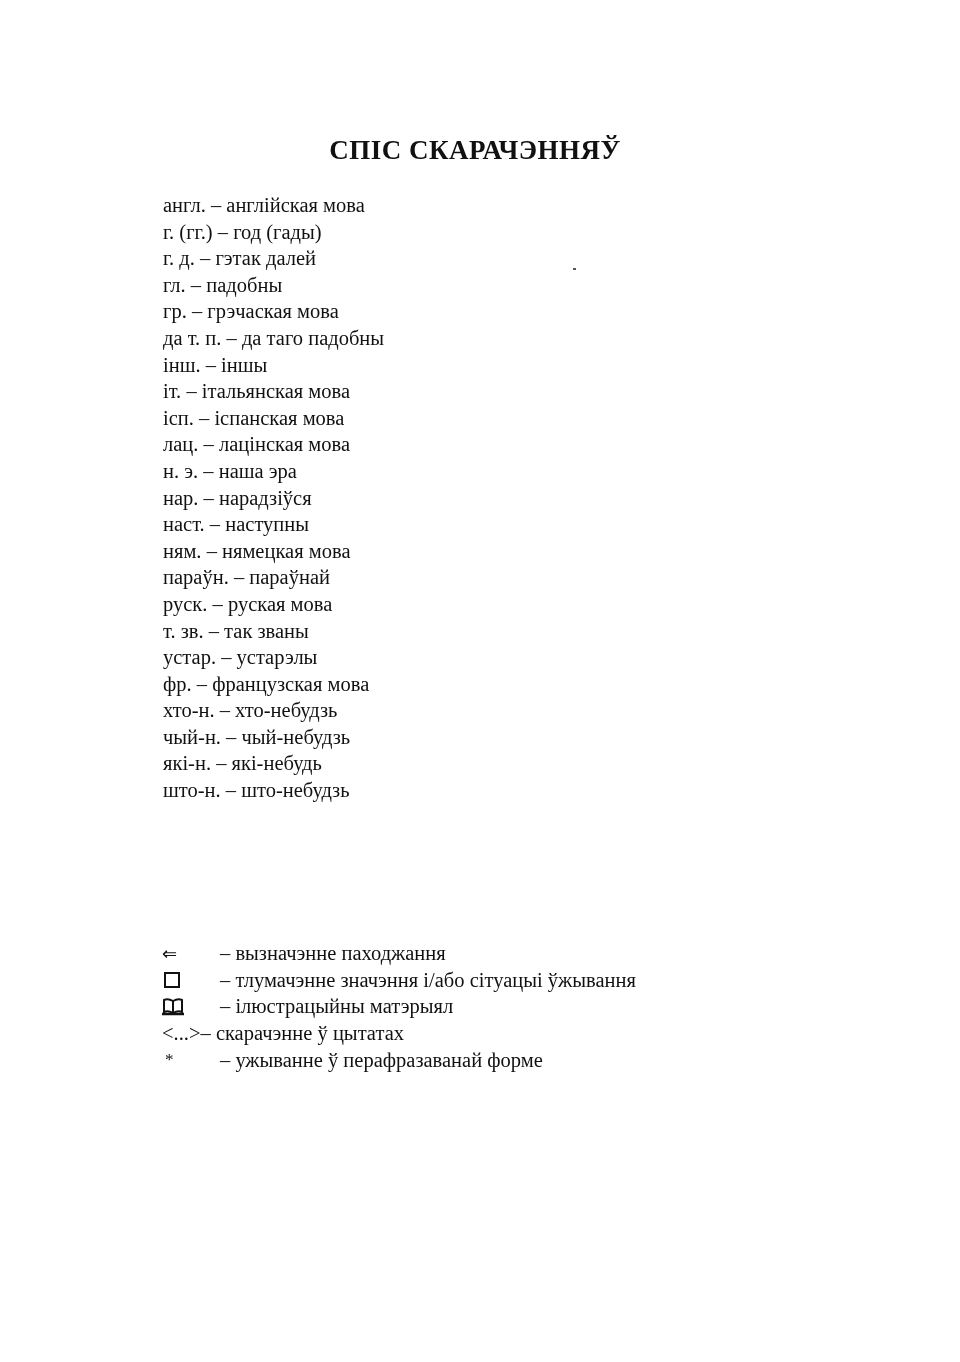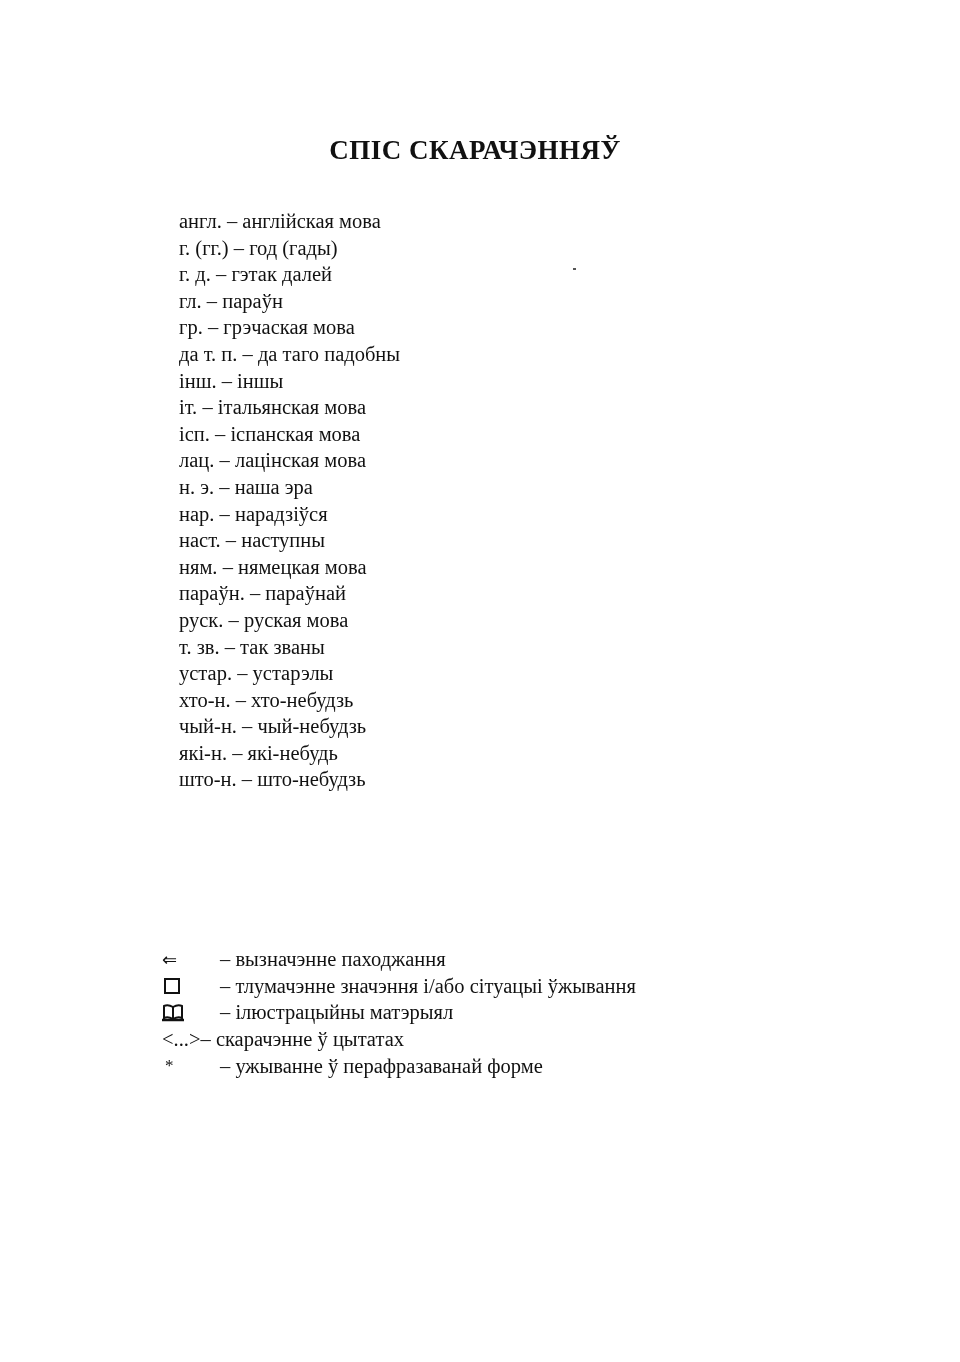--- a/index.html
+++ b/index.html
@@ -30,38 +30,38 @@
       letter-spacing: 0.5px;
       margin: 0;
       padding-left: 0;
     }
     .title.abbr { top: 135px; left: 475px; width: auto; transform: translateX(-50%); white-space: nowrap; }
     .title.signs { top: 883px; left: 473px; width: auto; transform: translateX(-50%); white-space: nowrap; }
     .abbr-list {
       position: absolute;
       left: 163px;
       top: 192px;
-      margin: 16px;
+      margin: 0;
       padding: 0;
       list-style: none;
       font-size: 20.5px;
       line-height: 26.6px;
     }
     .abbr-list li {
       white-space: nowrap;
     }
     .signs-list {
       position: absolute;
       left: 162px;
       top: 943px;
       margin: 0;
       padding: 0;
       list-style: none;
       font-size: 20.5px;
-      line-height: 33px;
+      line-height: 21px;
     }
     .signs-list li {
       white-space: nowrap;
       position: relative;
       height: 26.6px;
     }
     .sym {
       display: inline-block;
       width: 58px;
       position: relative;
@@ -102,35 +102,36 @@
 <body>
 
 <div class="page">
 
   <h1 class="title abbr">СПІС СКАРАЧЭННЯЎ</h1>
 
   <ul class="abbr-list">
     <li><span>англ.</span><span> – </span><span>англійская мова</span></li>
     <li><span>г. (гг.)</span><span> – </span><span>год (гады)</span></li>
     <li><span>г. д.</span><span> – </span><span>гэтак далей</span></li>
-    <li><span>гл.</span><span> – </span><span>параўн</span></li>
+    <li><span>гл.</span><span> – </span><span>падобны</span></li>
     <li><span>гр.</span><span> – </span><span>грэчаская мова</span></li>
     <li><span>да т. п.</span><span> – </span><span>да таго падобны</span></li>
     <li><span>інш.</span><span> – </span><span>іншы</span></li>
     <li><span>іт.</span><span> – </span><span>італьянская мова</span></li>
     <li><span>ісп.</span><span> – </span><span>іспанская мова</span></li>
     <li><span>лац.</span><span> – </span><span>лацінская мова</span></li>
     <li><span>н. э.</span><span> – </span><span>наша эра</span></li>
     <li><span>нар.</span><span> – </span><span>нарадзіўся</span></li>
     <li><span>наст.</span><span> – </span><span>наступны</span></li>
     <li><span>ням.</span><span> – </span><span>нямецкая мова</span></li>
     <li><span>параўн.</span><span> – </span><span>параўнай</span></li>
     <li><span>руск.</span><span> – </span><span>руская мова</span></li>
     <li><span>т. зв.</span><span> – </span><span>так званы</span></li>
     <li><span>устар.</span><span> – </span><span>устарэлы</span></li>
+    <li><span>фр.</span><span> – </span><span>французская мова</span></li>
     <li><span>хто-н.</span><span> – </span><span>хто-небудзь</span></li>
     <li><span>чый-н.</span><span> – </span><span>чый-небудзь</span></li>
     <li><span>які-н.</span><span> – </span><span>які-небудь</span></li>
     <li><span>што-н.</span><span> – </span><span>што-небудзь</span></li>
   </ul>
 
   <div class="speck"></div>
 
 
   <ul class="signs-list">

